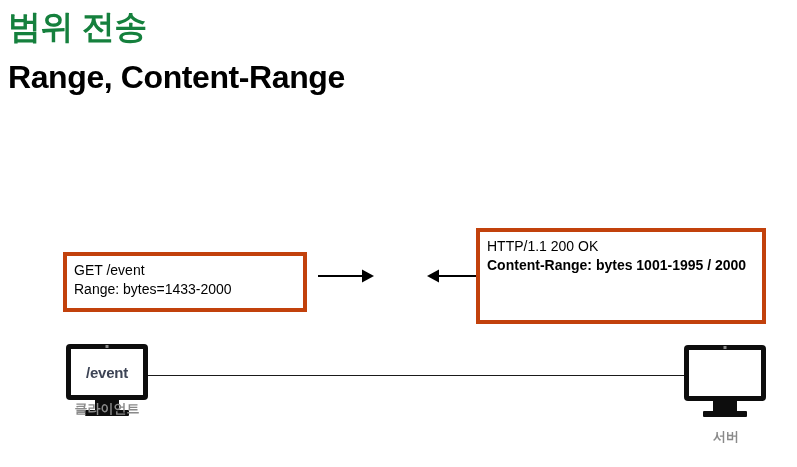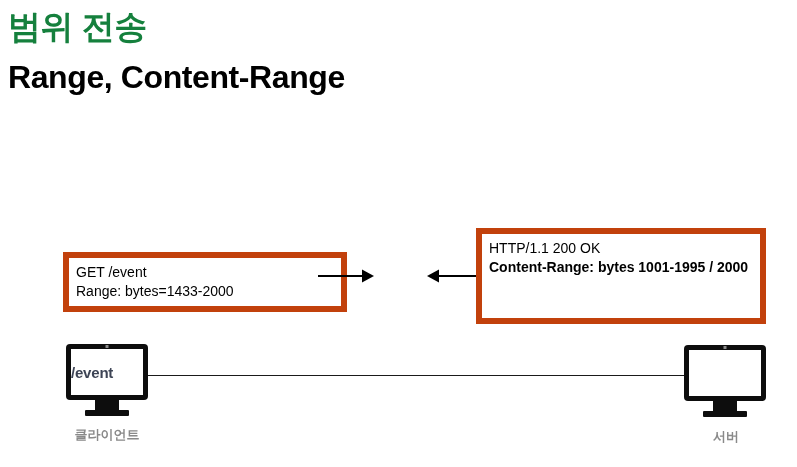--- a/index.html
+++ b/index.html
@@ -36,35 +36,35 @@
     font-weight: bold;
     letter-spacing: -0.4px;
     line-height: 1.15;
     color: #000000;
     white-space: nowrap;
   }
 
   
   .msg-box {
     position: absolute;
-    border: 6px solid #c2410c;
+    border: 4px solid #c2410c;
     background: #ffffff;
     box-sizing: border-box;
   }
   .msg-line {
     font-size: 14px;
     line-height: 19px;
     white-space: nowrap;
     color: #000000;
   }
 
   #request-box {
     left: 63px;
     top: 252px;
-    width: 284px;
+    width: 244px;
     height: 60px;
     padding: 5px 0 0 7px;
   }
 
   #response-box {
     left: 476px;
     top: 228px;
     width: 290px;
     height: 96px;
     padding: 5px 0 0 7px;
@@ -111,21 +111,21 @@
     box-sizing: border-box;
     padding: 5px;
   }
   .monitor-screen {
     background: #ffffff;
     width: 100%;
     height: 100%;
     box-sizing: border-box;
     display: flex;
     align-items: center;
-    justify-content: flex-start;
+    justify-content: center;
   }
   .monitor-cam {
     position: absolute;
     top: 1px;
     left: 50%;
     transform: translateX(-50%);
     width: 3px;
     height: 3px;
     background: #8a8a8a;
   }
@@ -152,21 +152,21 @@
     position: absolute;
     font-size: 13px;
     font-weight: bold;
     color: #8a8a8a;
     white-space: nowrap;
     text-align: center;
   }
 
   #client-computer { left: 66px; top: 344px; }
   #client-computer .monitor-bezel { width: 82px; height: 56px; }
-  #client-label { left: 26px; top: 426px; width: 162px; }
+  #client-label { left: 26px; top: 400px; width: 162px; }
 
   #server-computer { left: 684px; top: 345px; }
   #server-computer .monitor-bezel { width: 82px; height: 56px; }
   #server-label { left: 645px; top: 428px; width: 162px; }
 </style>
 </head>
 <body>
 
 <div class="slide-title">범위 전송</div>
 

